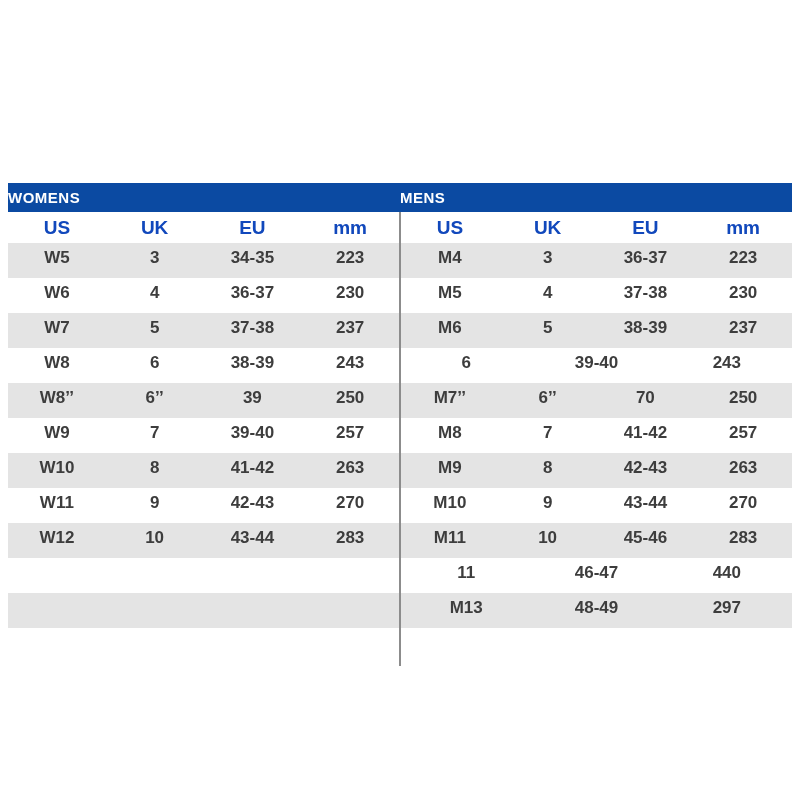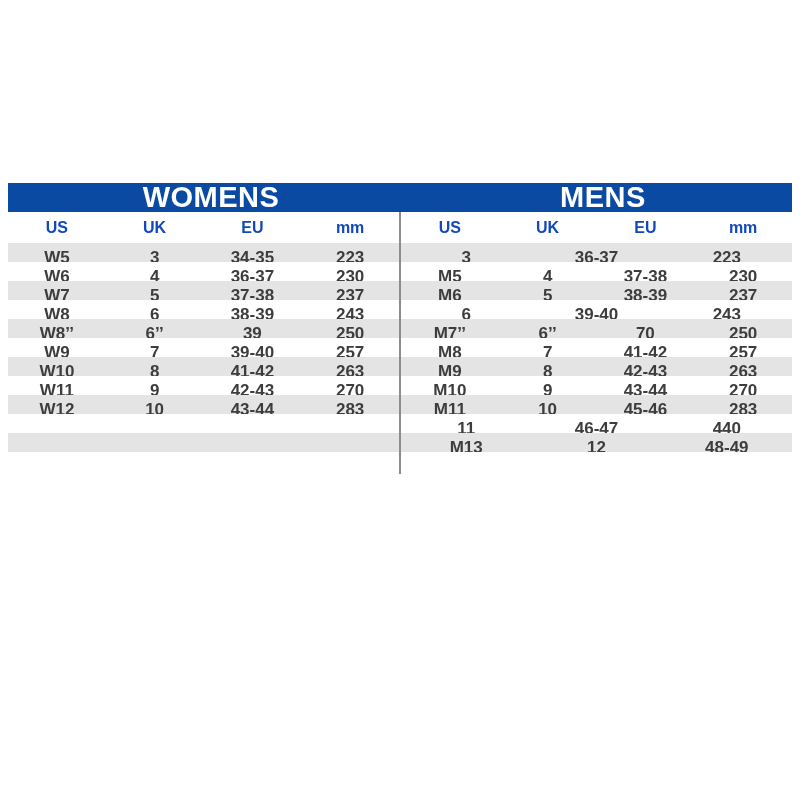--- a/index.html
+++ b/index.html
@@ -19,62 +19,60 @@
   }
   .title-bar {
     display: flex;
     height: 29px;
     background: #0b4aa2;
   }
   .title-bar .section-title {
     flex: 1;
     color: #ffffff;
     font-weight: bold;
-    font-size: 29px;
+    font-size: 15px;
     line-height: 29px;
-    text-align: center;
     letter-spacing: 0.5px;
-    margin-left: 14px;
   }
   .tables {
     display: flex;
   }
   .sub-table {
     flex: 1;
     min-width: 0;
   }
   .sub-table.with-divider {
     border-left: 2px solid #8c8c8c;
     margin-bottom: -3px;
     padding-bottom: 3px;
   }
   .row {
     display: flex;
-    height: 19px;
+    height: 35px;
   }
   .row.alt {
     background: #e4e4e4;
   }
   .row.header-row {
     height: 31px;
     background: #ffffff;
   }
   .cell {
     flex: 1;
     text-align: center;
     line-height: 30.5px;
     font-weight: bold;
     font-size: 17px;
     color: #3d3d3d;
     white-space: nowrap;
     overflow: hidden;
   }
   .header-row .cell {
     color: #1148bc;
-    font-size: 16px;
+    font-size: 19px;
     line-height: 31px;
   }
 </style>
 </head>
 <body>
 
 <div class="size-chart">
   <div class="title-bar">
     <div class="section-title">WOMENS</div>
     <div class="section-title">MENS</div>
@@ -161,20 +159,21 @@
         </div>
       </div>
     <div class="sub-table with-divider">
         <div class="row header-row">
           <div class="cell">US</div>
           <div class="cell">UK</div>
           <div class="cell">EU</div>
           <div class="cell">mm</div>
         </div>
         <div class="row alt">
+          <div class="cell">M4</div>
           <div class="cell">3</div>
           <div class="cell">36-37</div>
           <div class="cell">223</div>
         </div>
         <div class="row">
           <div class="cell">M5</div>
           <div class="cell">4</div>
           <div class="cell">37-38</div>
           <div class="cell">230</div>
         </div>
@@ -219,18 +218,18 @@
           <div class="cell">45-46</div>
           <div class="cell">283</div>
         </div>
         <div class="row">
           <div class="cell">11</div>
           <div class="cell">46-47</div>
           <div class="cell">440</div>
         </div>
         <div class="row alt">
           <div class="cell">M13</div>
-          <div class="cell">12</div>
           <div class="cell">48-49</div>
+          <div class="cell">297</div>
         </div>
       </div>
   </div>
 </div>
 
 </body></html>

